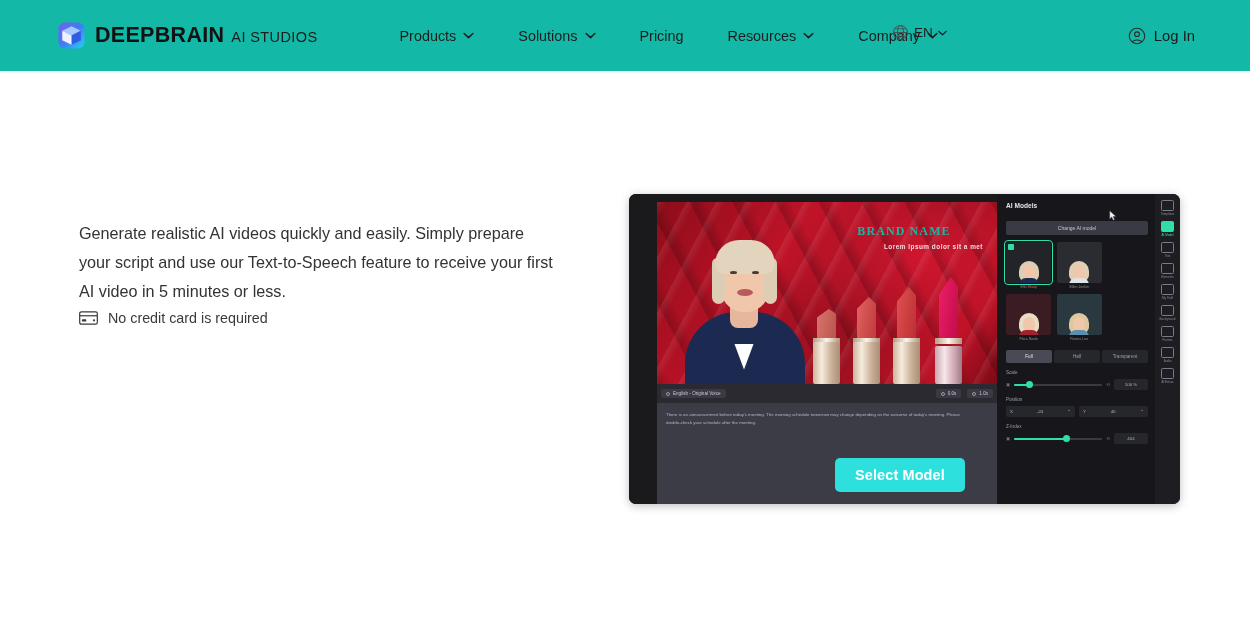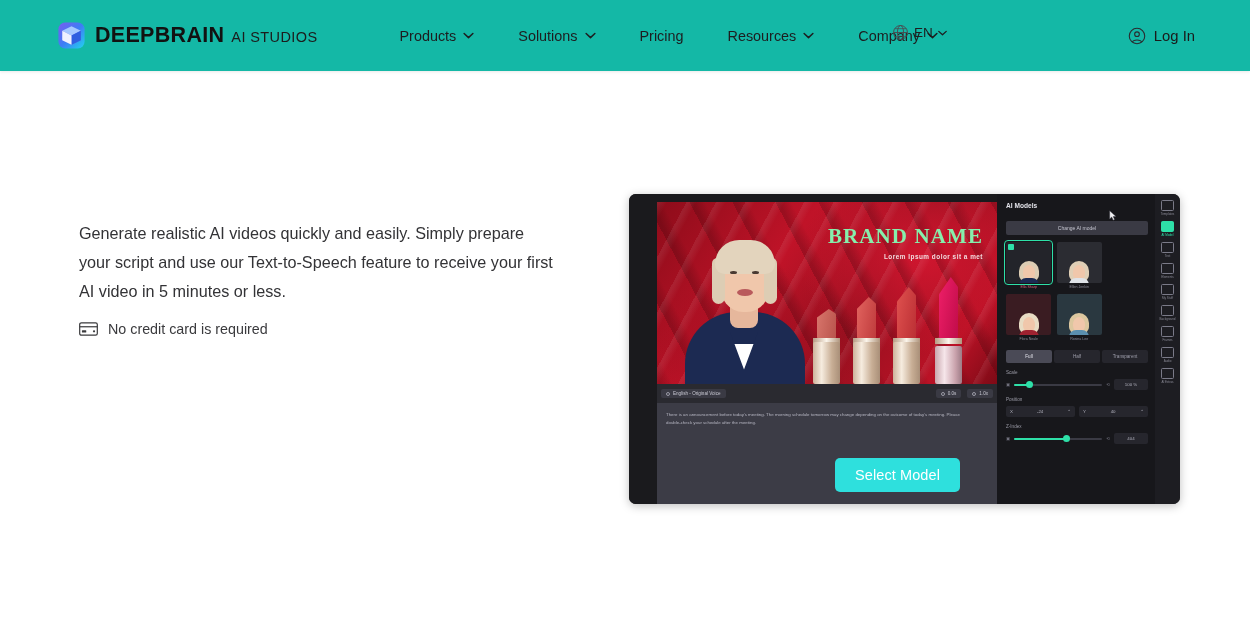--- a/index.html
+++ b/index.html
@@ -113,21 +113,21 @@
     color: #fff;
     font-size: 16.4px;
     font-weight: 600;
     border: none;
     border-radius: 28px;
     padding: 17px 35px;
     cursor: pointer;
     font-family: inherit;
   }
   .hero-note {
-    margin-top: 16px;
+    margin-top: 5px;
     display: flex; align-items: center; gap: 10px;
     font-size: 14.3px; color: #3a3a3d;
   }
   .card-icon { width: 19px; height: 14px; display: block; }
 
   
   .preview {
     position: absolute;
     left: 629px; top: 123px;
     width: 551px; height: 310px;
@@ -161,22 +161,23 @@
     background:
       repeating-linear-gradient(118deg, rgba(255,255,255,0.07) 0px, rgba(255,255,255,0.07) 2px, rgba(0,0,0,0) 9px, rgba(0,0,0,0) 26px),
       repeating-linear-gradient(62deg, rgba(0,0,0,0.16) 0px, rgba(0,0,0,0.16) 3px, rgba(0,0,0,0) 14px, rgba(0,0,0,0) 38px);
   }
   .brandname-blk {
     position: absolute; left: 168px; top: 22px;
     text-align: right; width: 158px;
   }
   .brandname-blk .bn {
     font-family: "Liberation Serif", serif;
-    font-size: 21px; font-weight: 700; letter-spacing: 1.1px;
-    color: #86efac;
+    font-size: 12px; font-weight: 700; letter-spacing: 1.1px;
+    color: #14b8a6;
+    text-align: center;
   }
   .brandname-blk .bs {
     margin-top: 4px;
     font-size: 6.4px; letter-spacing: 0.5px; font-weight: 600;
     color: #f3dcdf;
   }
   
   .presenter { position: absolute; left: 22px; bottom: 0; width: 132px; height: 170px; }
   .p-body {
     position: absolute; bottom: 0; left: 6px;
@@ -276,21 +277,21 @@
   }
   .script-text {
     font-size: 4.4px; line-height: 1.9; color: #b6b6c2;
     max-width: 300px;
   }
   .select-model-btn {
     position: absolute;
     left: 206px; bottom: 12px;
     background: #2ee0dd;
     color: #ffffff;
-    font-size: 14.5px; font-weight: 400;
+    font-size: 14.5px; font-weight: 700;
     border: none; border-radius: 5px;
     padding: 9px 20px;
     cursor: pointer;
     font-family: inherit;
     letter-spacing: 0.1px;
   }
 
   
   .preview-panel {
     width: 160px;

